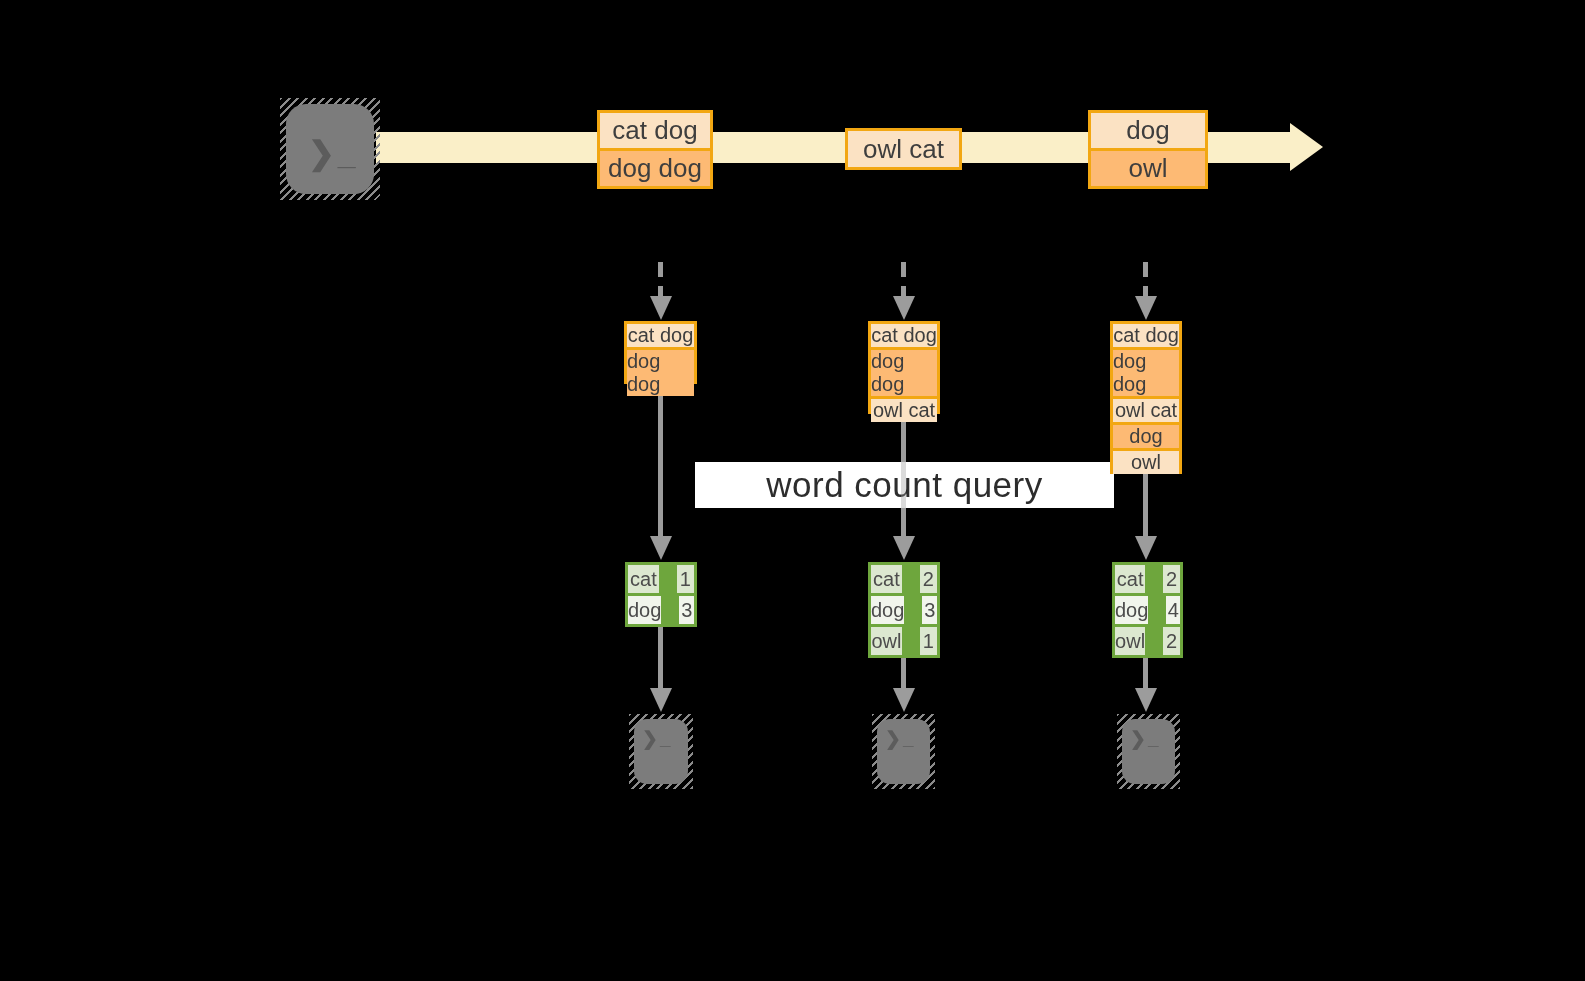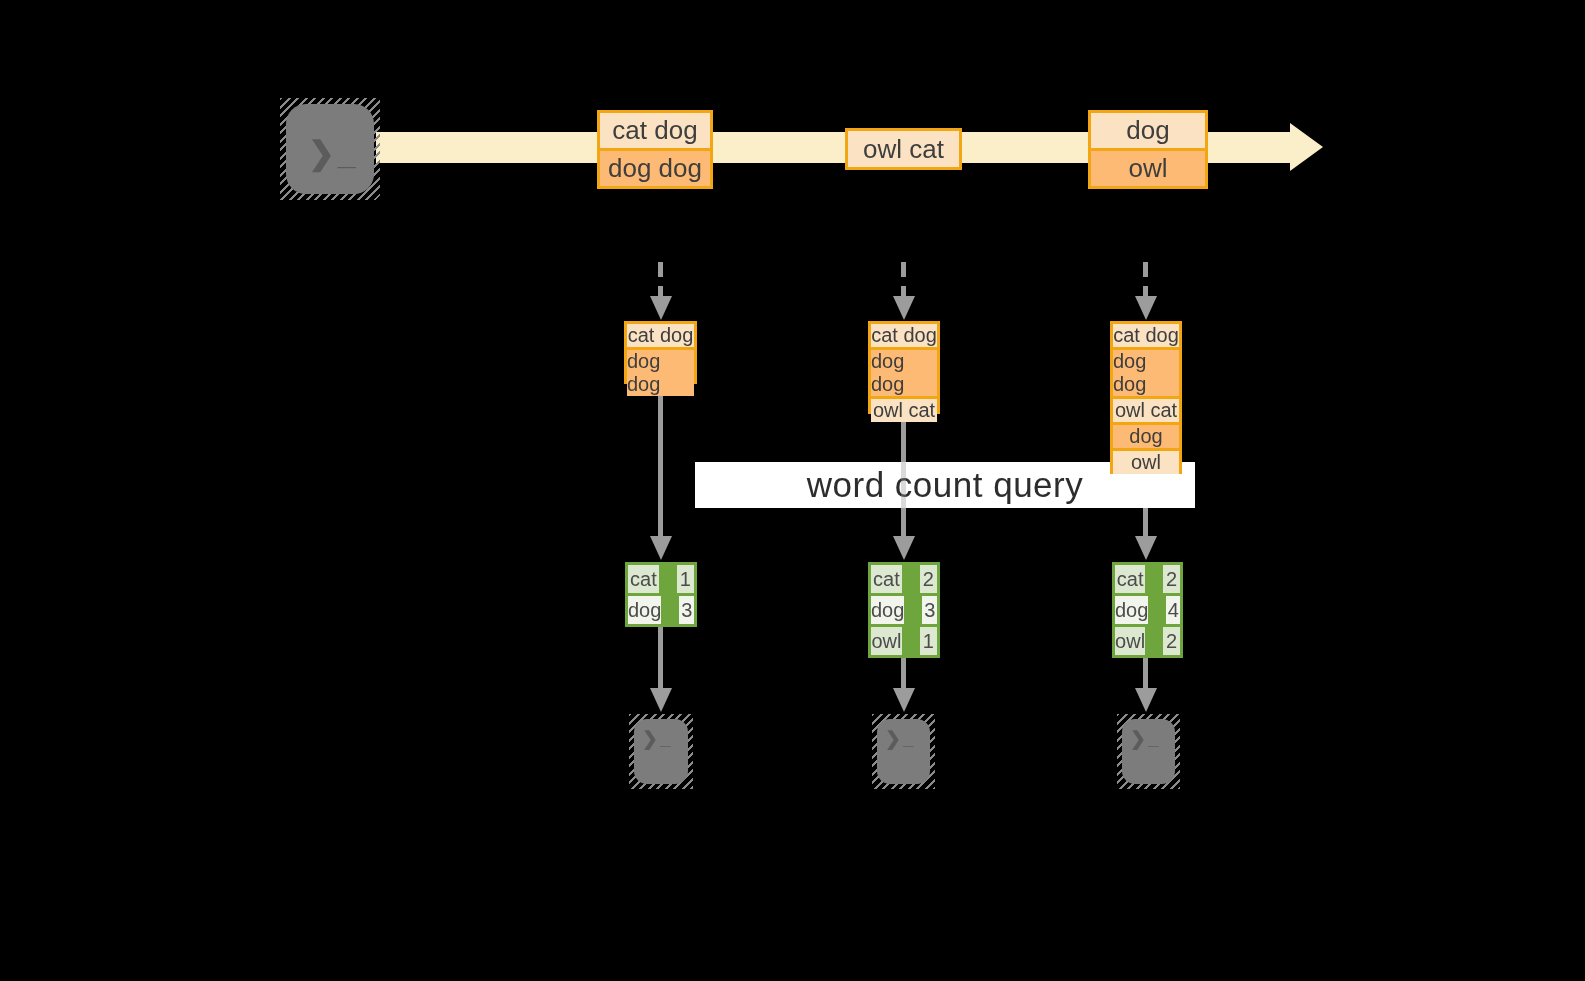--- a/index.html
+++ b/index.html
@@ -43,21 +43,21 @@
     position:absolute; width:5px;
     background:repeating-linear-gradient(180deg, #9c9c9c 0 15px, rgba(0,0,0,0) 15px 24px);
   }
   .head {
     position:absolute; width:0; height:0;
     border-left:11px solid transparent; border-right:11px solid transparent;
     border-top:24px solid #9c9c9c;
   }
   
   .qbox {
-    position:absolute; left:695px; top:462px; width:500px; height:46px;
+    position:absolute; left:695px; top:462px; width:419px; height:46px;
     background:#ffffff; z-index:5; display:flex; align-items:center; justify-content:center;
   }
   .qbox .qtext { font-size:35px; font-weight:300; color:#2d2d2d; letter-spacing:0.5px; }
   .qbox .cross { position:absolute; left:206px; top:0; width:5px; height:100%;
                  background:rgba(150,150,150,0.35); }
   
   .gtable {
     position:absolute; border:3px solid #6ea63d; background:#6ea63d;
     display:flex; flex-direction:column; gap:3px; box-sizing:border-box; z-index:4;
   }

